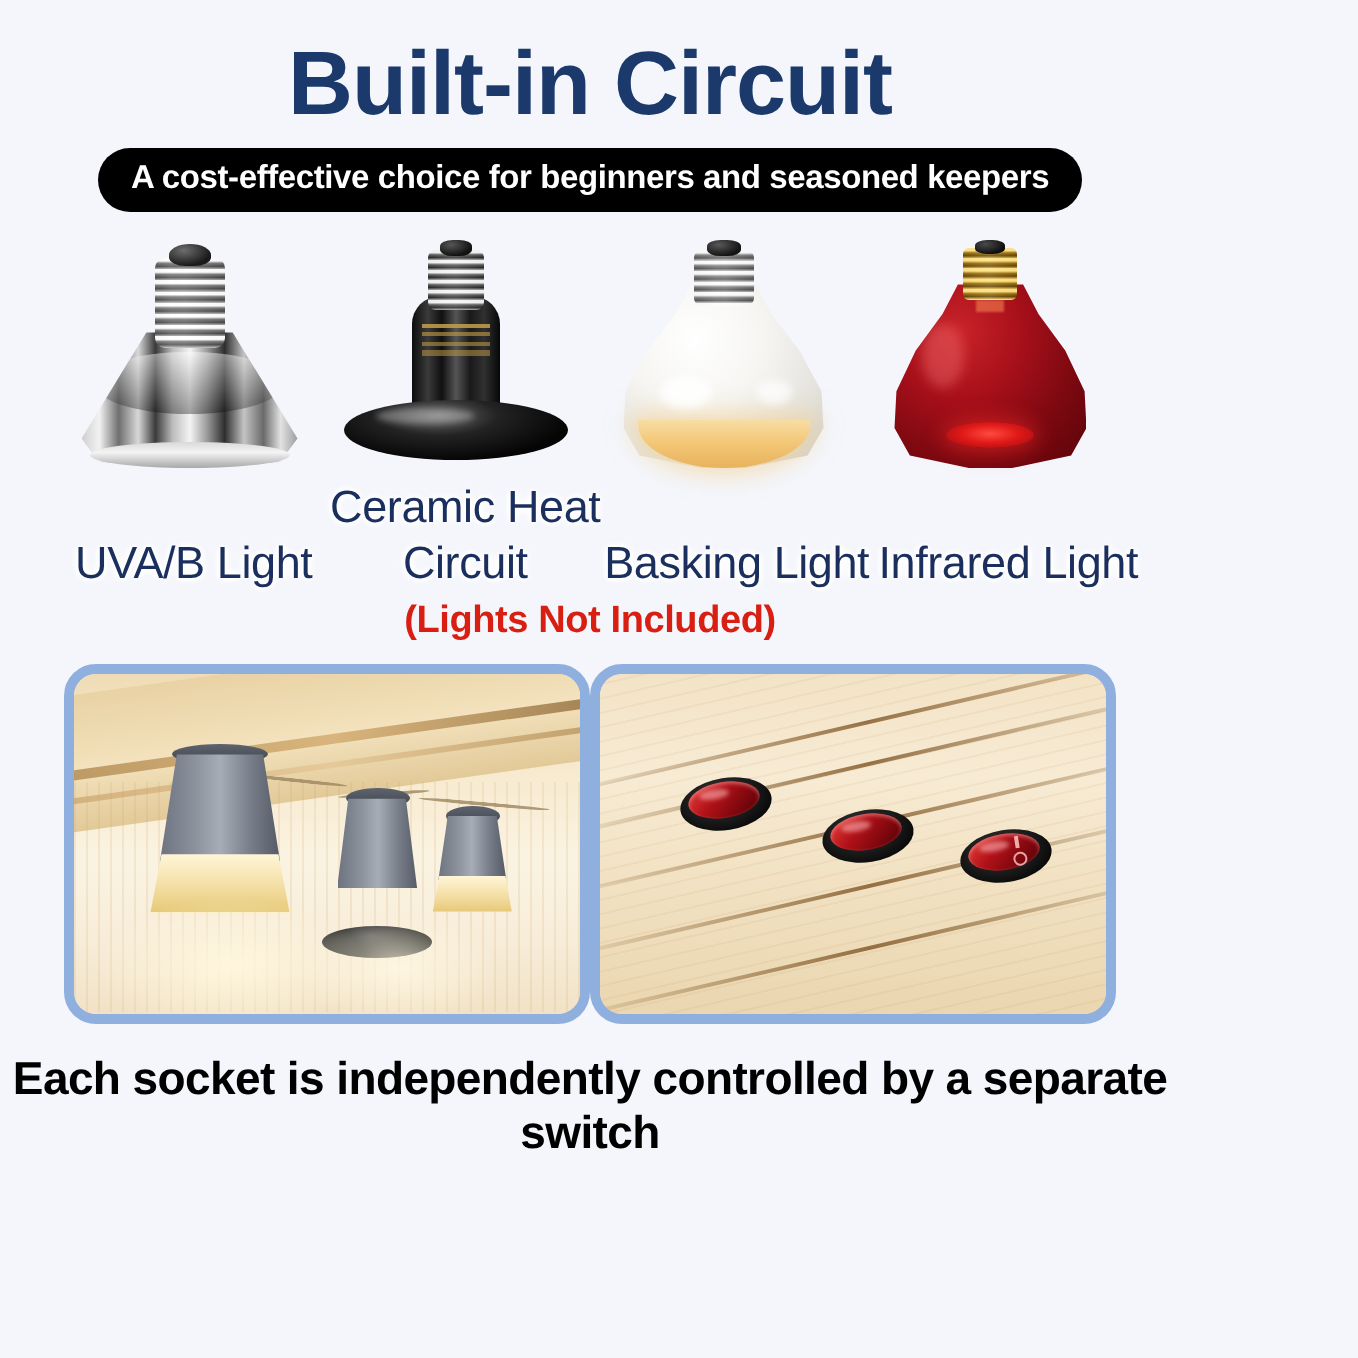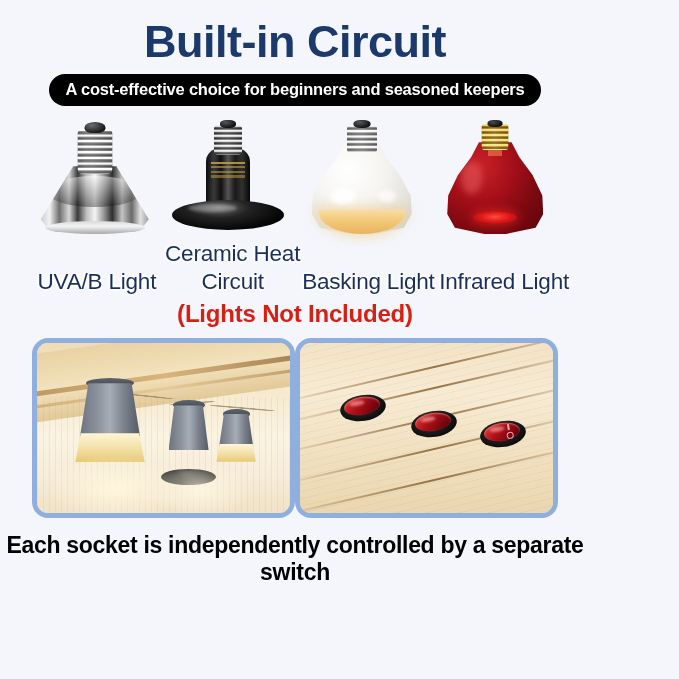--- a/index.html
+++ b/index.html
@@ -248,21 +248,21 @@
     color:#1b2f5e;
     line-height:1.25;
     letter-spacing:-0.2px;
     text-shadow:
       0 0 4px #ffffff, 0 0 4px #ffffff, 0 0 7px #ffffff,
       1px 0 3px #ffffff, -1px 0 3px #ffffff;
   }
 
   .not-included{
     text-align:center;
-    font-size:24px;
+    font-size:19px;
     font-weight:bold;
     color:#d81f12;
     margin-top:3px;
     letter-spacing:-0.2px;
   }
 
   
   .photo-row{
     display:flex;
     justify-content:space-between;

